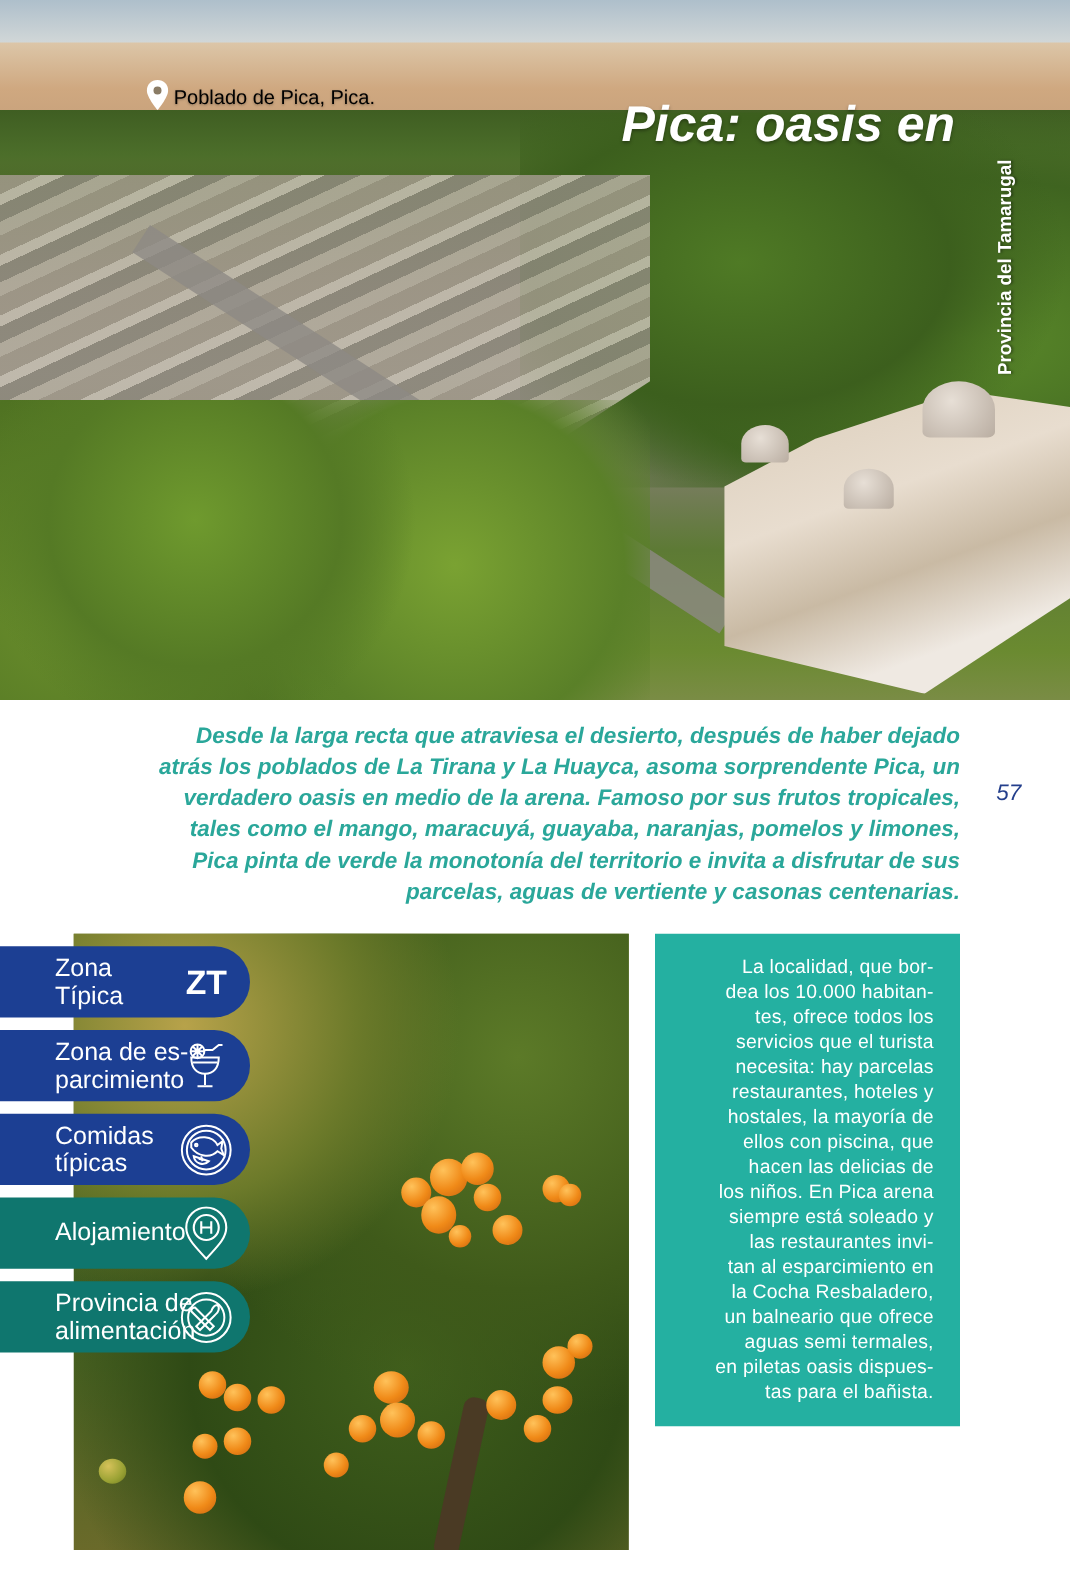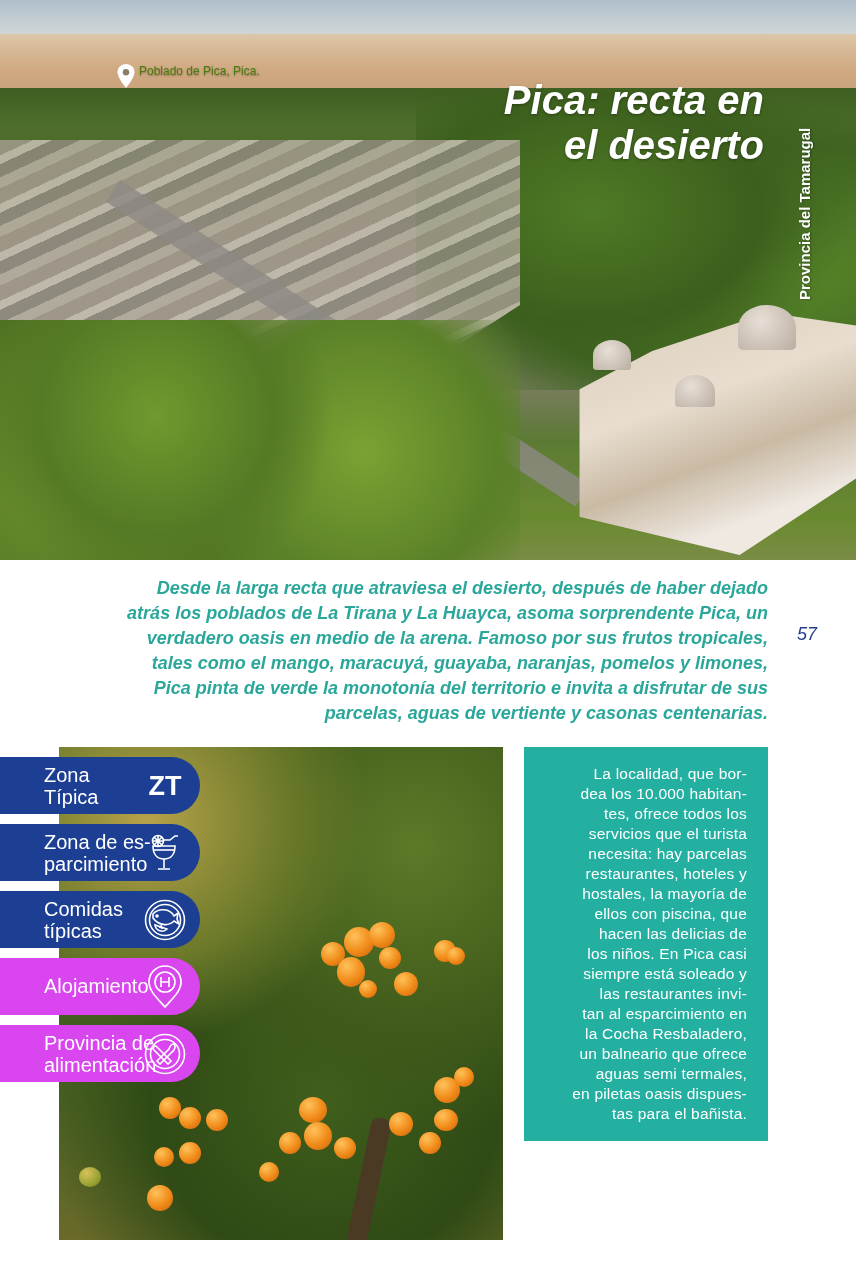--- a/index.html
+++ b/index.html
@@ -26,42 +26,42 @@
                radial-gradient(circle at 10% 70%,#6a8e2c 0,#4f7222 35%,transparent 50%),
                radial-gradient(circle at 50% 85%,#5f8a2a 0,#4a6e20 35%,transparent 55%)}
   .hero .church{position:absolute;left:565px;top:300px;width:291px;height:255px;
     background:linear-gradient(160deg,#d9cbb7 0,#e8ddcf 40%,#c9baa4 60%,#efe9e2 80%);
     clip-path:polygon(5% 35%,30% 20%,70% 5%,100% 10%,100% 70%,60% 100%,5% 85%)}
   .hero .dome{position:absolute;border-radius:50% 50% 10% 10%;background:radial-gradient(circle at 40% 35%,#e7dfd6,#b9ada1)}
   .hero .d1{left:593px;top:340px;width:38px;height:30px}
   .hero .d2{left:675px;top:375px;width:40px;height:32px}
   .hero .d3{left:738px;top:305px;width:58px;height:45px}
 
-  .hero-caption{position:absolute;left:117px;top:64px;display:flex;align-items:flex-start;gap:4px;color:#4d7c0f;font-size:12px;text-shadow:0 1px 2px rgba(0,0,0,.35)}
+  .hero-caption{position:absolute;left:117px;top:64px;display:flex;align-items:flex-end;gap:4px;color:#000000;font-size:16px;text-shadow:0 1px 2px rgba(0,0,0,.35)}
   .pin{width:18px;height:24px;display:block}
   .hero-title{position:absolute;right:92px;top:78px;text-align:right;color:#fff;font-style:italic;font-weight:700;font-size:40px;line-height:45px;text-shadow:0 1px 3px rgba(0,0,0,.35)}
   .province{position:absolute;left:796px;top:300px;transform-origin:left top;transform:rotate(-90deg);color:#fff;font-weight:700;font-size:15px;white-space:nowrap;text-shadow:0 1px 2px rgba(0,0,0,.4)}
 
   
   .intro{position:absolute;left:110px;top:576px;width:658px;text-align:right;color:#2aa79a;font-style:italic;font-weight:700;font-size:18px;line-height:25px}
   .page-num{position:absolute;left:797px;top:624px;color:#243f8c;font-style:italic;font-size:18px}
 
   
   .orange-photo{position:absolute;left:59px;top:747px;width:444px;height:493px;overflow:hidden;
     background:radial-gradient(circle at 20% 15%,#b7a24a 0,#6c7a2a 25%,transparent 40%),
                radial-gradient(circle at 80% 20%,#5c7a28 0,#3f5a1a 35%,transparent 55%),
                radial-gradient(circle at 60% 70%,#405f1c 0,#2f4a15 40%,transparent 65%),
                linear-gradient(180deg,#6f7d2c,#3e5a1e 40%,#4a6222 70%,#6a6a2a)}
   .fruit{position:absolute;border-radius:50%;background:radial-gradient(circle at 35% 30%,#ffc25a,#f08a18 55%,#c9630e)}
   .branch{position:absolute;background:#4a3a24;border-radius:8px}
 
   
   .pill{position:absolute;left:0;width:200px;height:57px;border-radius:0 29px 29px 0;display:flex;align-items:center;color:#fff}
   .pill.blue{background:#1c3f93}
-  .pill.teal{background:#d946ef}
+  .pill.teal{background:#0f766e}
   .pill .label{position:absolute;left:44px;font-size:20px;line-height:22px;font-weight:400}
   .pill .icon{position:absolute;right:14px;top:8px;width:42px;height:42px;display:flex;align-items:center;justify-content:center}
   .pill .zt{font-size:27px;font-weight:700;letter-spacing:0}
 
   
   .sidebox{position:absolute;left:524px;top:747px;width:244px;height:394px;background:#24b0a1;color:#fff;padding:17px 21px 0 10px;text-align:right;font-size:15.5px;line-height:20px;letter-spacing:.2px}
 </style>
 </head>
 <body>
 
@@ -81,22 +81,21 @@
 
 <div class="hero-caption">
   <svg class="pin" viewBox="0 0 18 24">
     <path d="M9 0C4 0 0.5 3.6 0.5 8.3 0.5 14 9 24 9 24s8.5-10 8.5-15.7C17.5 3.6 14 0 9 0z" fill="#fff"></path>
     <circle cx="9" cy="8.3" r="3.2" fill="#8a7c66"></circle>
   </svg>
   <span>Poblado de Pica, Pica.</span>
 </div>
 
 <div class="hero-title">
-  <div>Pica: recta en</div>
-  <div>el desierto</div>
+  <div>Pica: oasis en</div>
 </div>
 
 <div class="province">Provincia del Tamarugal</div>
 
 <p class="intro">Desde la larga recta que atraviesa el desierto, después de haber dejado atrás los poblados de La Tirana y La Huayca, asoma sorprendente Pica, un verdadero oasis en medio de la arena. Famoso por sus frutos tropicales, tales como el mango, maracuyá, guayaba, naranjas, pomelos y limones, Pica pinta de verde la monotonía del territorio e invita a disfrutar de sus parcelas, aguas de vertiente y casonas centenarias.</p>
 <div class="page-num">57</div>
 
 <div class="orange-photo">
   <div class="branch" style="left:300px;top:370px;width:20px;height:130px;transform:rotate(12deg)"></div>
   <div class="fruit" style="left:285px;top:180px;width:30px;height:30px"></div>
@@ -202,21 +201,21 @@
 <div class="sidebox">
   <div>La localidad, que bor-</div>
   <div>dea los 10.000 habitan-</div>
   <div>tes, ofrece todos los</div>
   <div>servicios que el turista</div>
   <div>necesita: hay parcelas</div>
   <div>restaurantes, hoteles y</div>
   <div>hostales, la mayoría de</div>
   <div>ellos con piscina, que</div>
   <div>hacen las delicias de</div>
-  <div>los niños. En Pica casi</div>
+  <div>los niños. En Pica arena</div>
   <div>siempre está soleado y</div>
   <div>las restaurantes invi-</div>
   <div>tan al esparcimiento en</div>
   <div>la Cocha Resbaladero,</div>
   <div>un balneario que ofrece</div>
   <div>aguas semi termales,</div>
   <div>en piletas oasis dispues-</div>
   <div>tas para el bañista.</div>
 </div>
 

